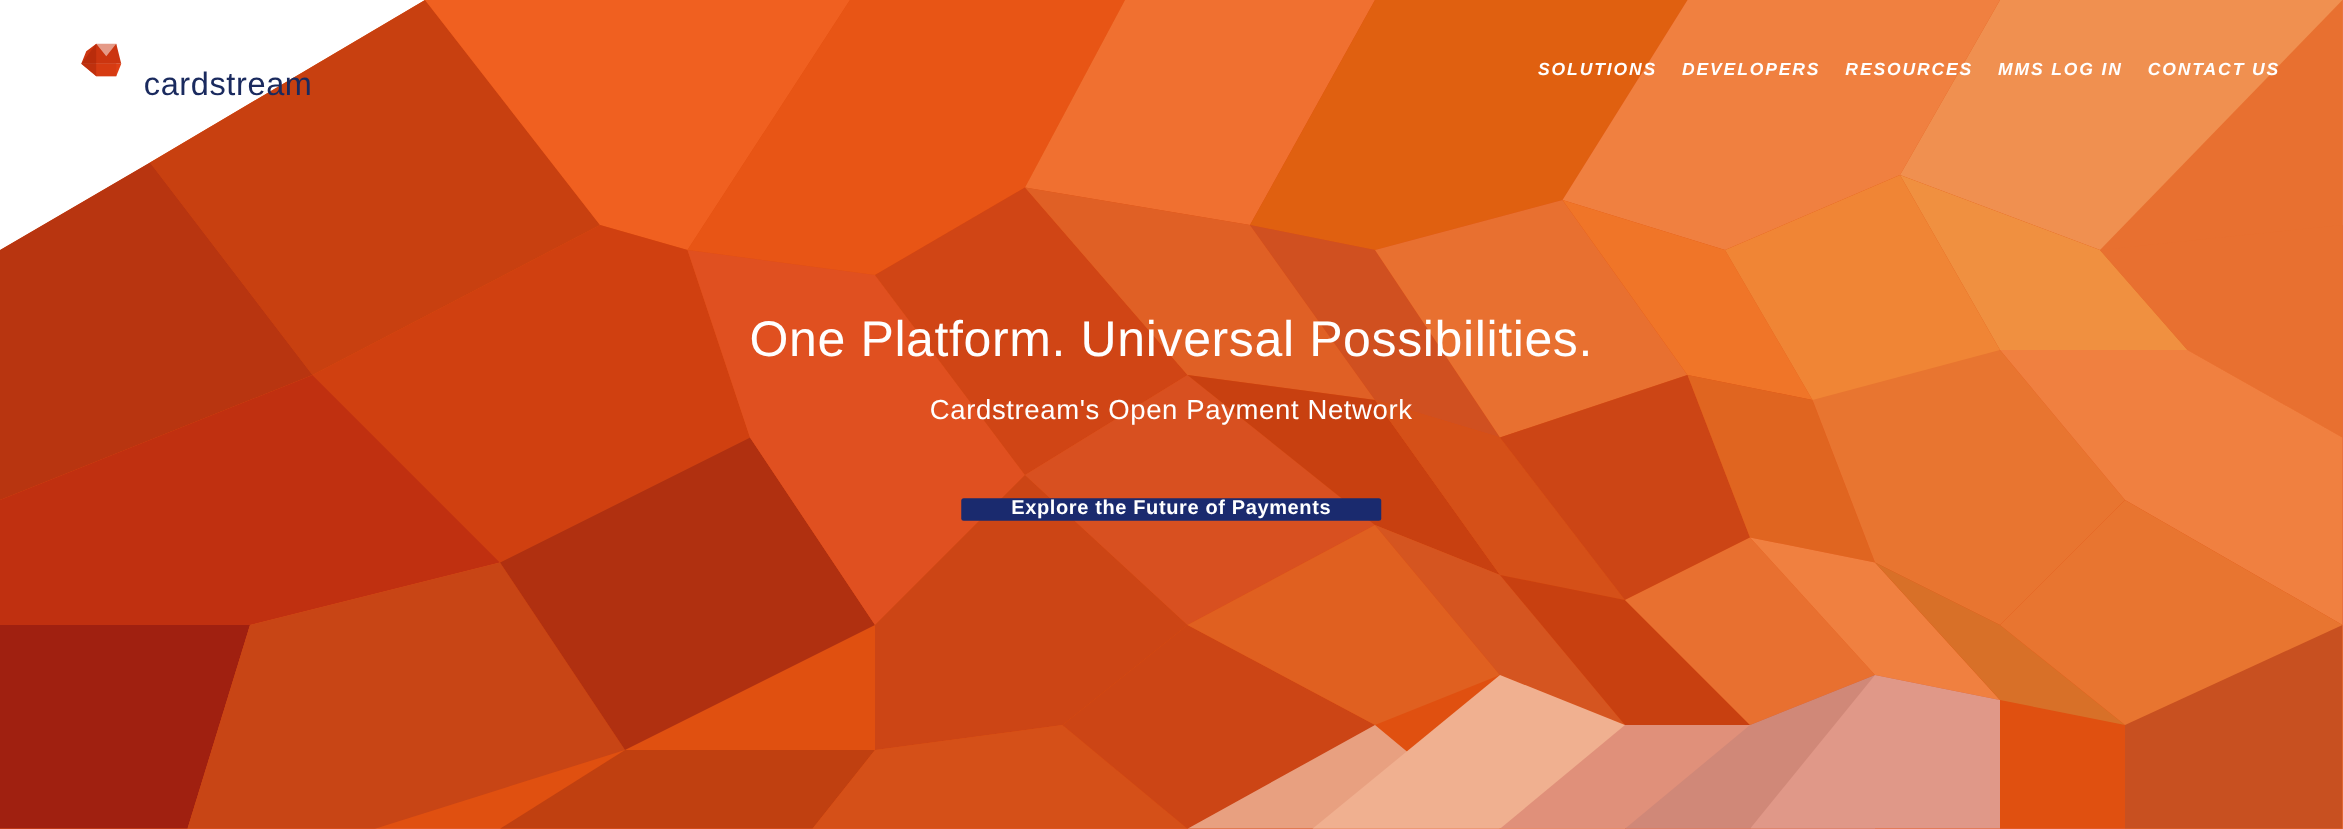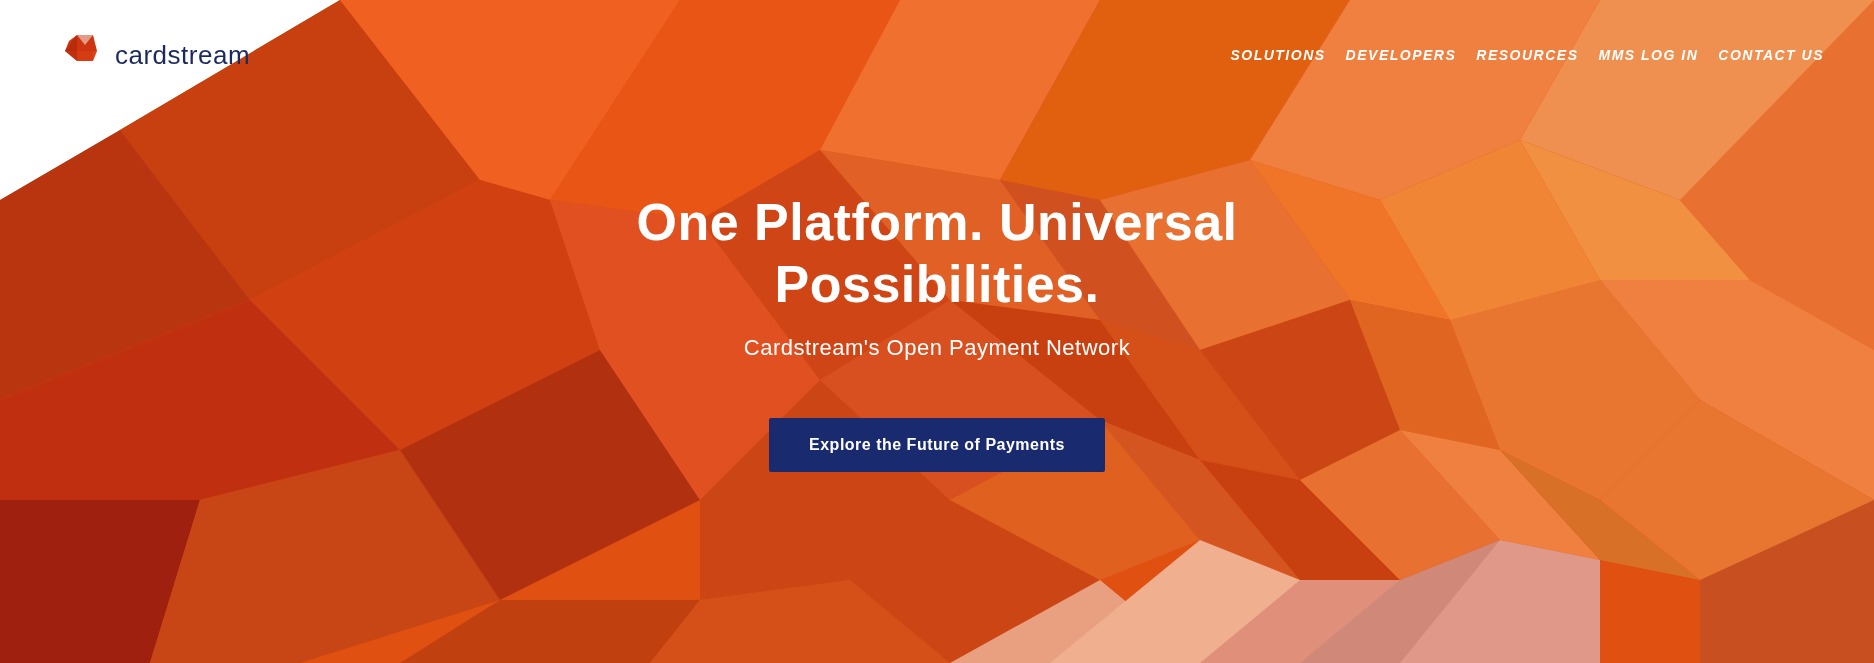--- a/index.html
+++ b/index.html
@@ -41,21 +41,21 @@
       height: 110px;
       display: flex;
       align-items: center;
       justify-content: space-between;
       padding: 0 50px;
       z-index: 10;
     }
 
     .logo-area {
       display: flex;
-      align-items: center;
+      align-items: flex-end;
       gap: 10px;
     }
 
     .logo-icon {
       width: 55px;
       height: 55px;
     }
 
     .logo-text {
       font-size: 26px;
@@ -86,41 +86,41 @@
       position: absolute;
       top: 50%;
       left: 50%;
       transform: translate(-50%, -50%);
       text-align: center;
       z-index: 10;
       width: 800px;
     }
 
     .hero-title {
-      font-size: 52px;
-      font-weight: 700;
+      font-size: 40px;
+      font-weight: 400;
       color: #ffffff;
       margin-bottom: 20px;
       line-height: 1.2;
       letter-spacing: 0.5px;
     }
 
     .hero-subtitle {
       font-size: 22px;
       font-weight: 300;
       color: #ffffff;
       margin-bottom: 57px;
       letter-spacing: 0.5px;
     }
 
     .cta-button {
       background-color: #1a2a6e;
       color: #ffffff;
       border: none;
-      padding: 18px 40px;
+      padding: 0 40px;
       font-size: 16px;
       font-weight: 700;
       letter-spacing: 0.5px;
       cursor: pointer;
       border-radius: 2px;
       text-transform: none;
     }
   </style>
 </head>
 <body>

